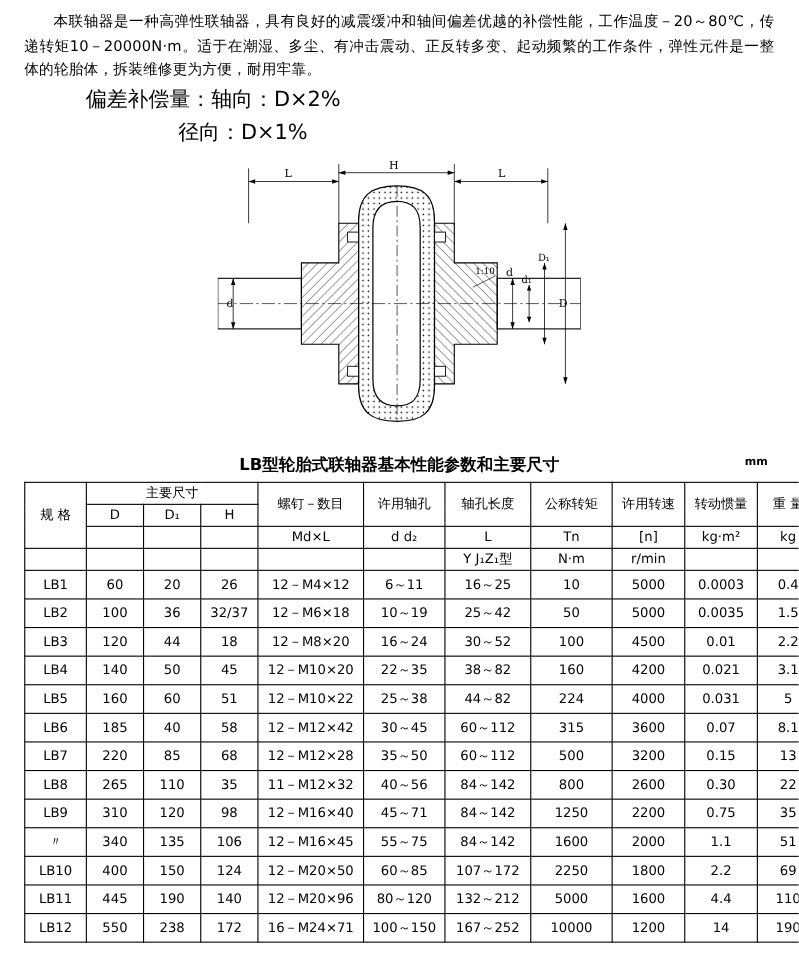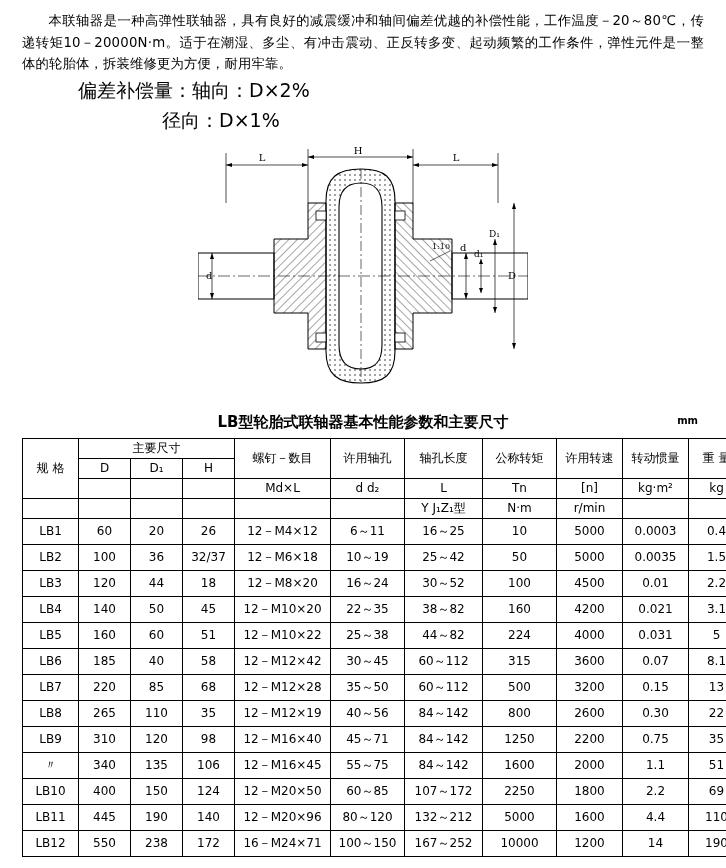--- a/index.html
+++ b/index.html
@@ -364,21 +364,21 @@
           <td>500</td>
           <td>3200</td>
           <td>0.15</td>
           <td>13</td>
         </tr>
         <tr>
           <td>LB8</td>
           <td>265</td>
           <td>110</td>
           <td>35</td>
-          <td>12－M12×19</td>
+          <td>11－M12×32</td>
           <td>40～56</td>
           <td>84～142</td>
           <td>800</td>
           <td>2600</td>
           <td>0.30</td>
           <td>22</td>
         </tr>
         <tr>
           <td>LB9</td>
           <td>310</td>

